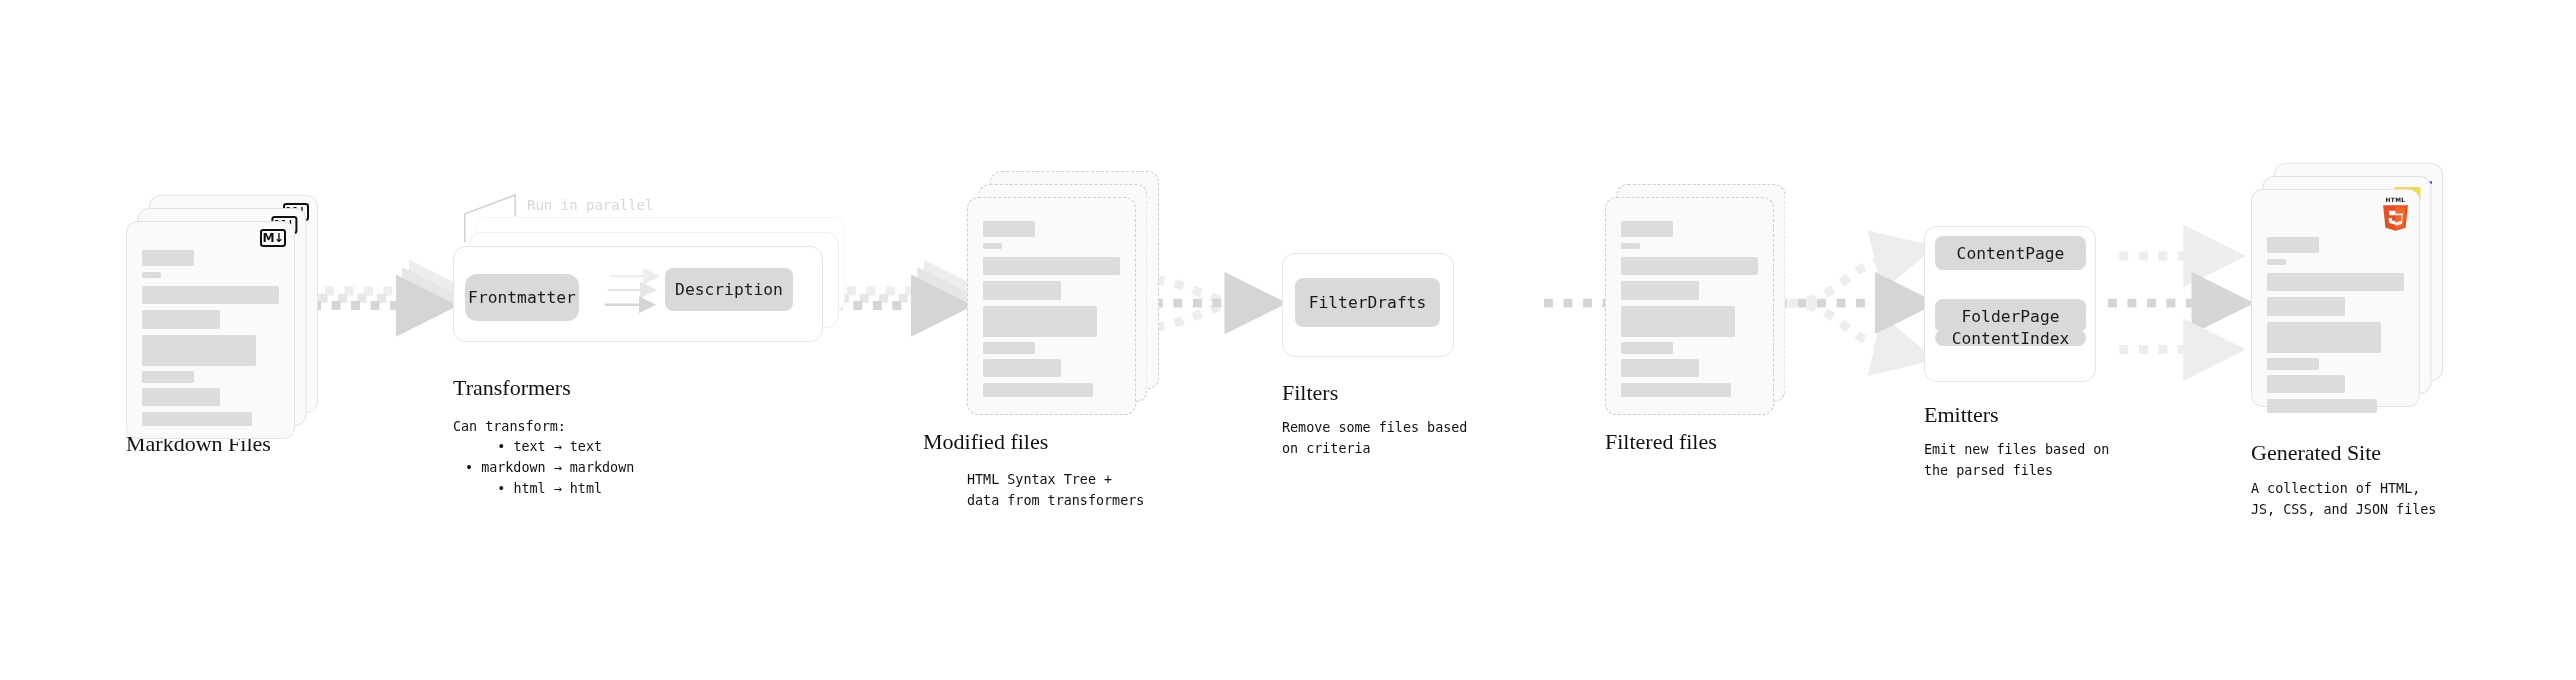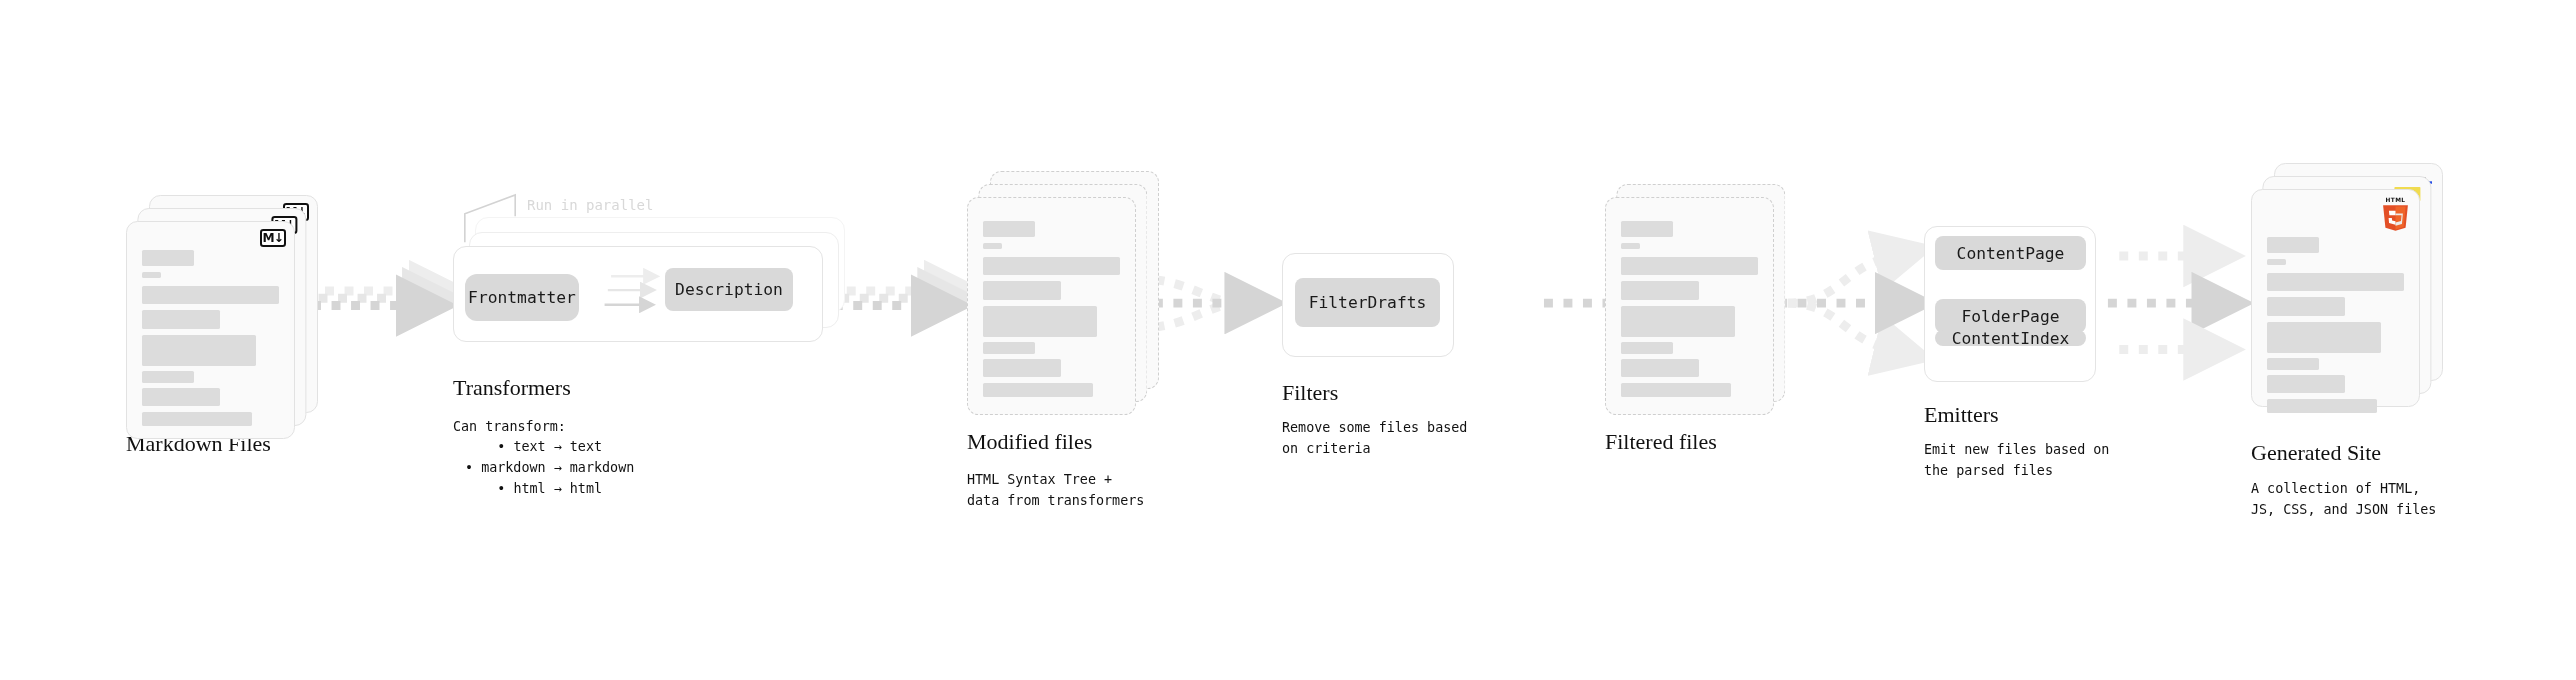--- a/index.html
+++ b/index.html
@@ -203,21 +203,21 @@
         <div class="bar" style="width:19.5px;height:5.7px;margin-bottom:8.1px;"></div>
         <div class="bar" style="width:100%;height:18.7px;"></div>
         <div class="bar" style="width:57%;height:18.7px;"></div>
         <div class="bar" style="width:83%;height:31px;"></div>
         <div class="bar" style="width:38%;height:11.4px;"></div>
         <div class="bar" style="width:57%;height:18px;"></div>
         <div class="bar" style="width:80%;height:14px;"></div>
       </div>
     </div>
   </div>
-  <div class="title" style="left:967px; top:429px;">Modified files</div>
+  <div class="title" style="left:923px; top:429px;">Modified files</div>
   <div class="desc" style="left:967px; top:470px;">HTML Syntax Tree +
 data from transformers</div>
 
   <div class="groupbox" style="left:1282px; top:253px; width:172px; height:104px;"></div>
   <div class="chip" style="left:1295px; top:278px; width:145px; height:49px;">FilterDrafts</div>
   <div class="title" style="left:1282px; top:380px;">Filters</div>
   <div class="desc" style="left:1282px; top:418px;">Remove some files based
 on criteria</div>
 
   <div class="stack" style="left:1605px; top:197px;">

